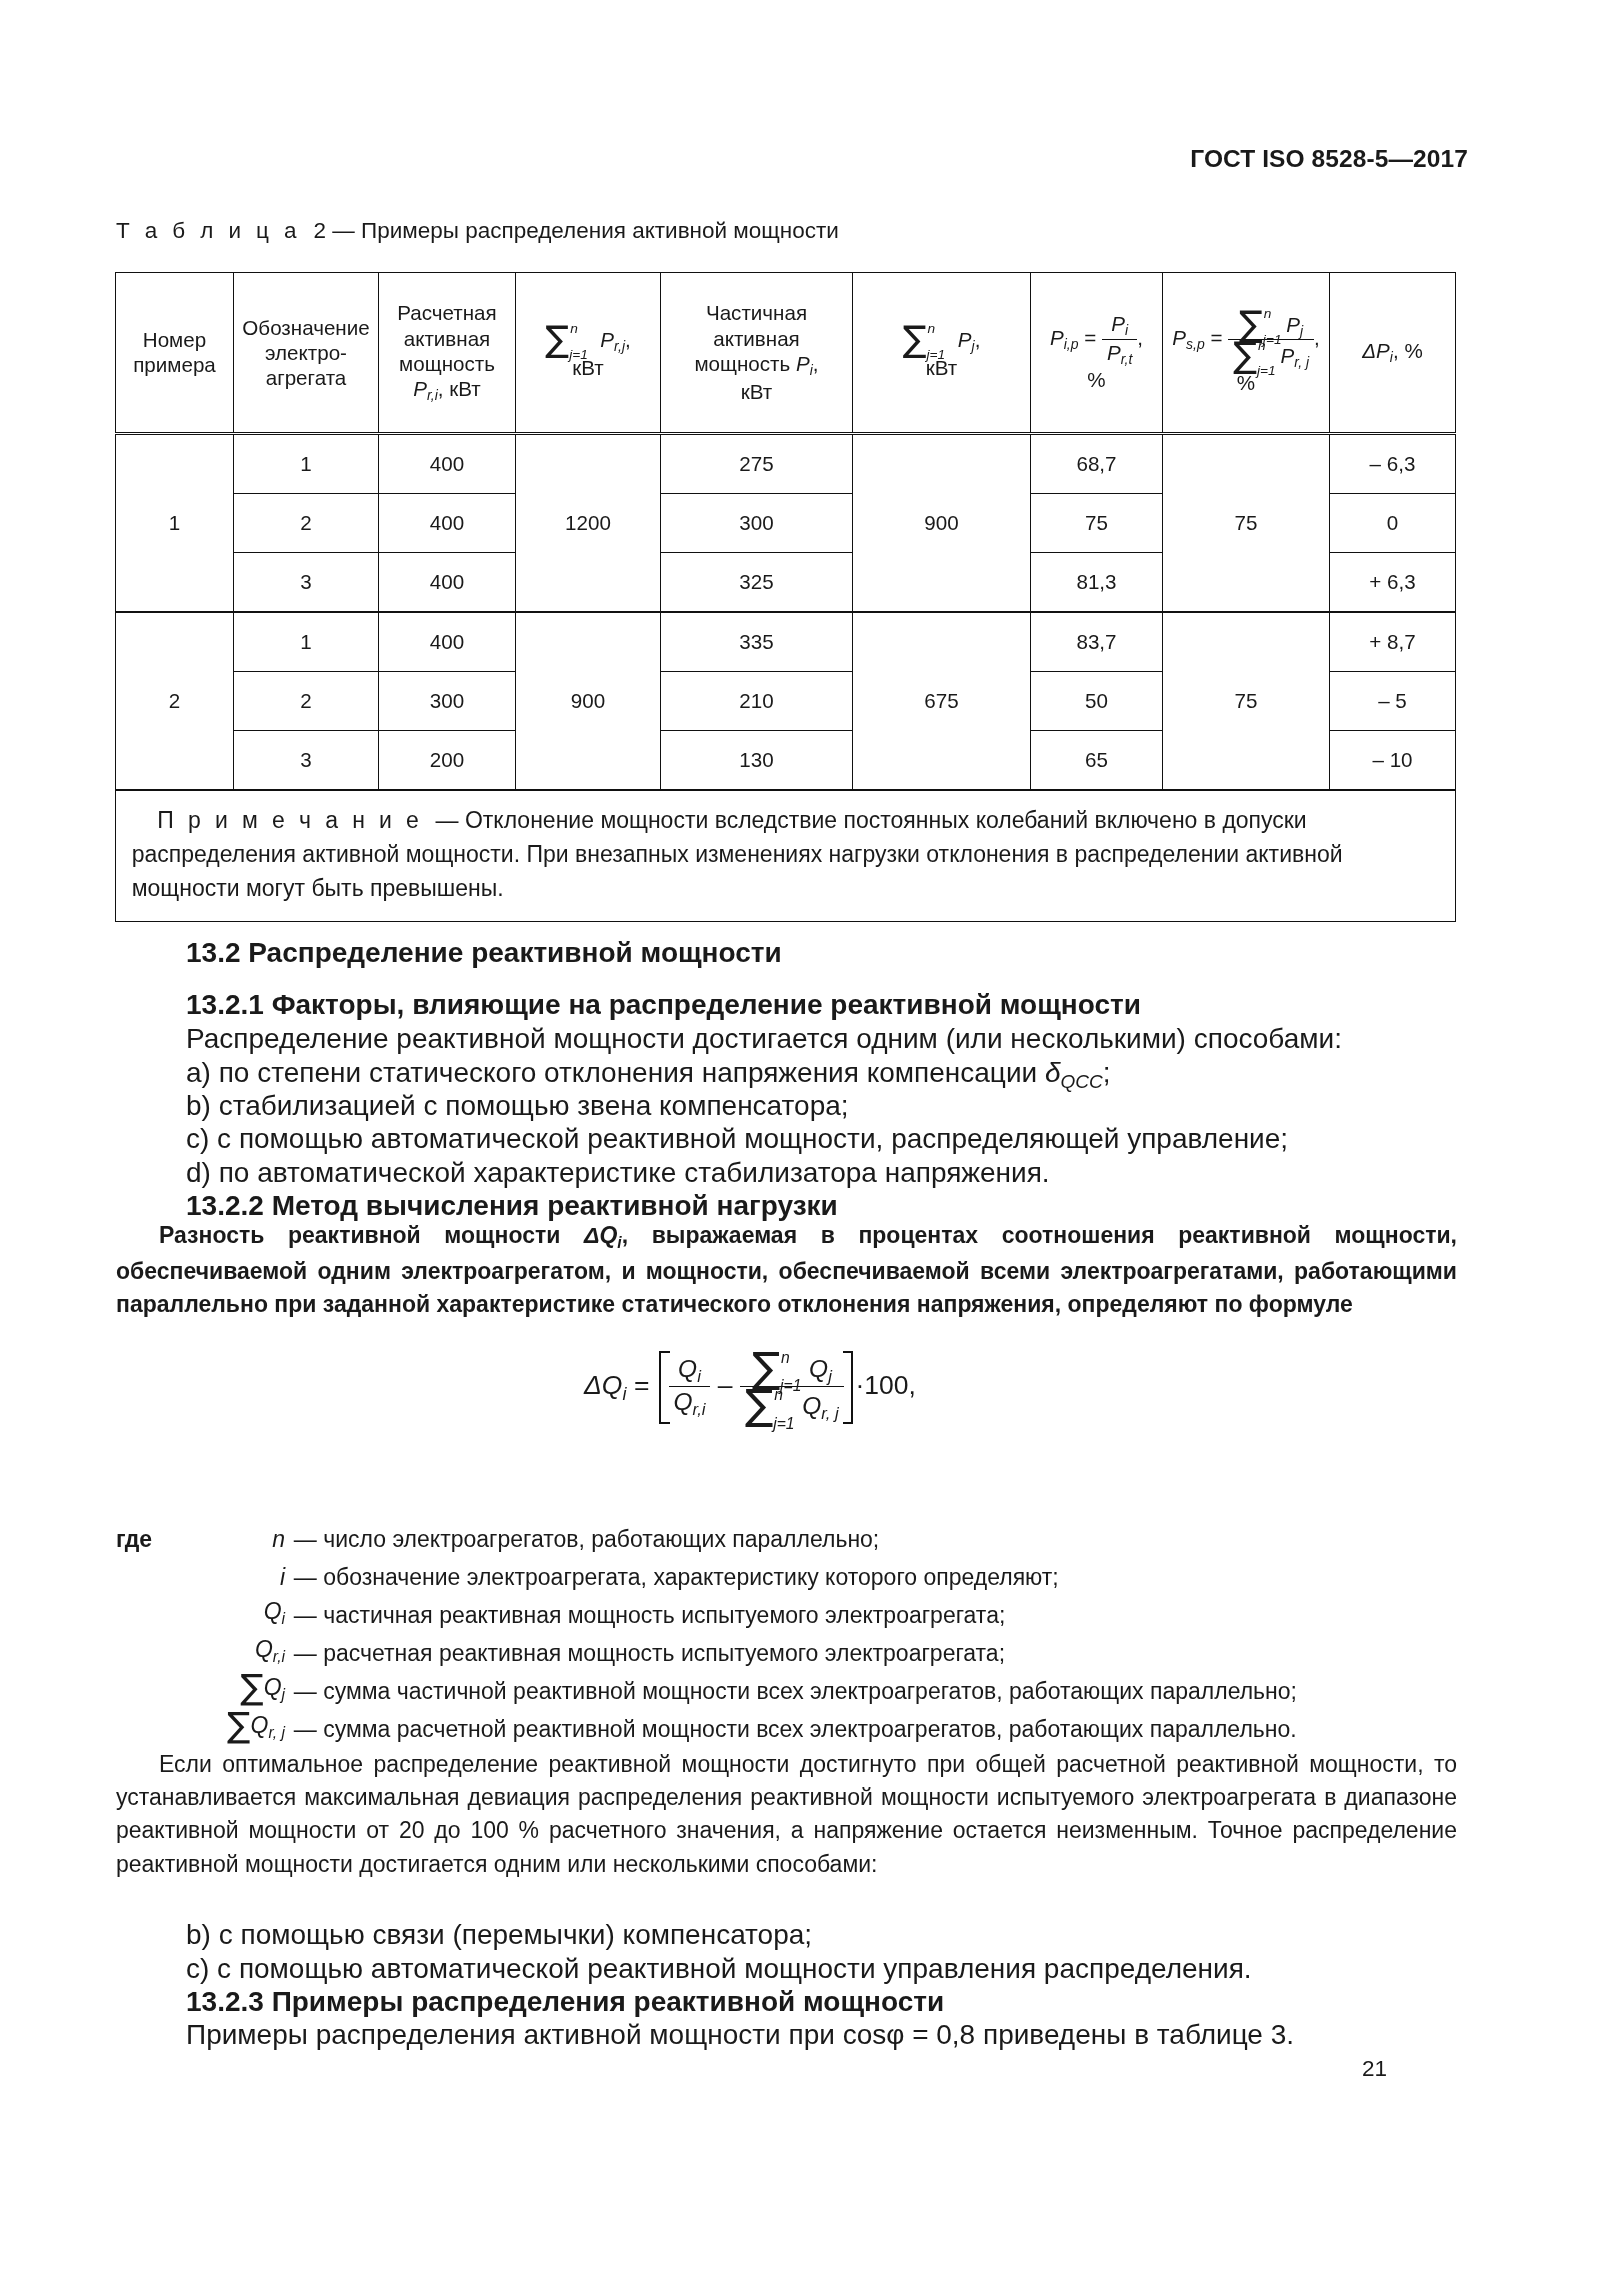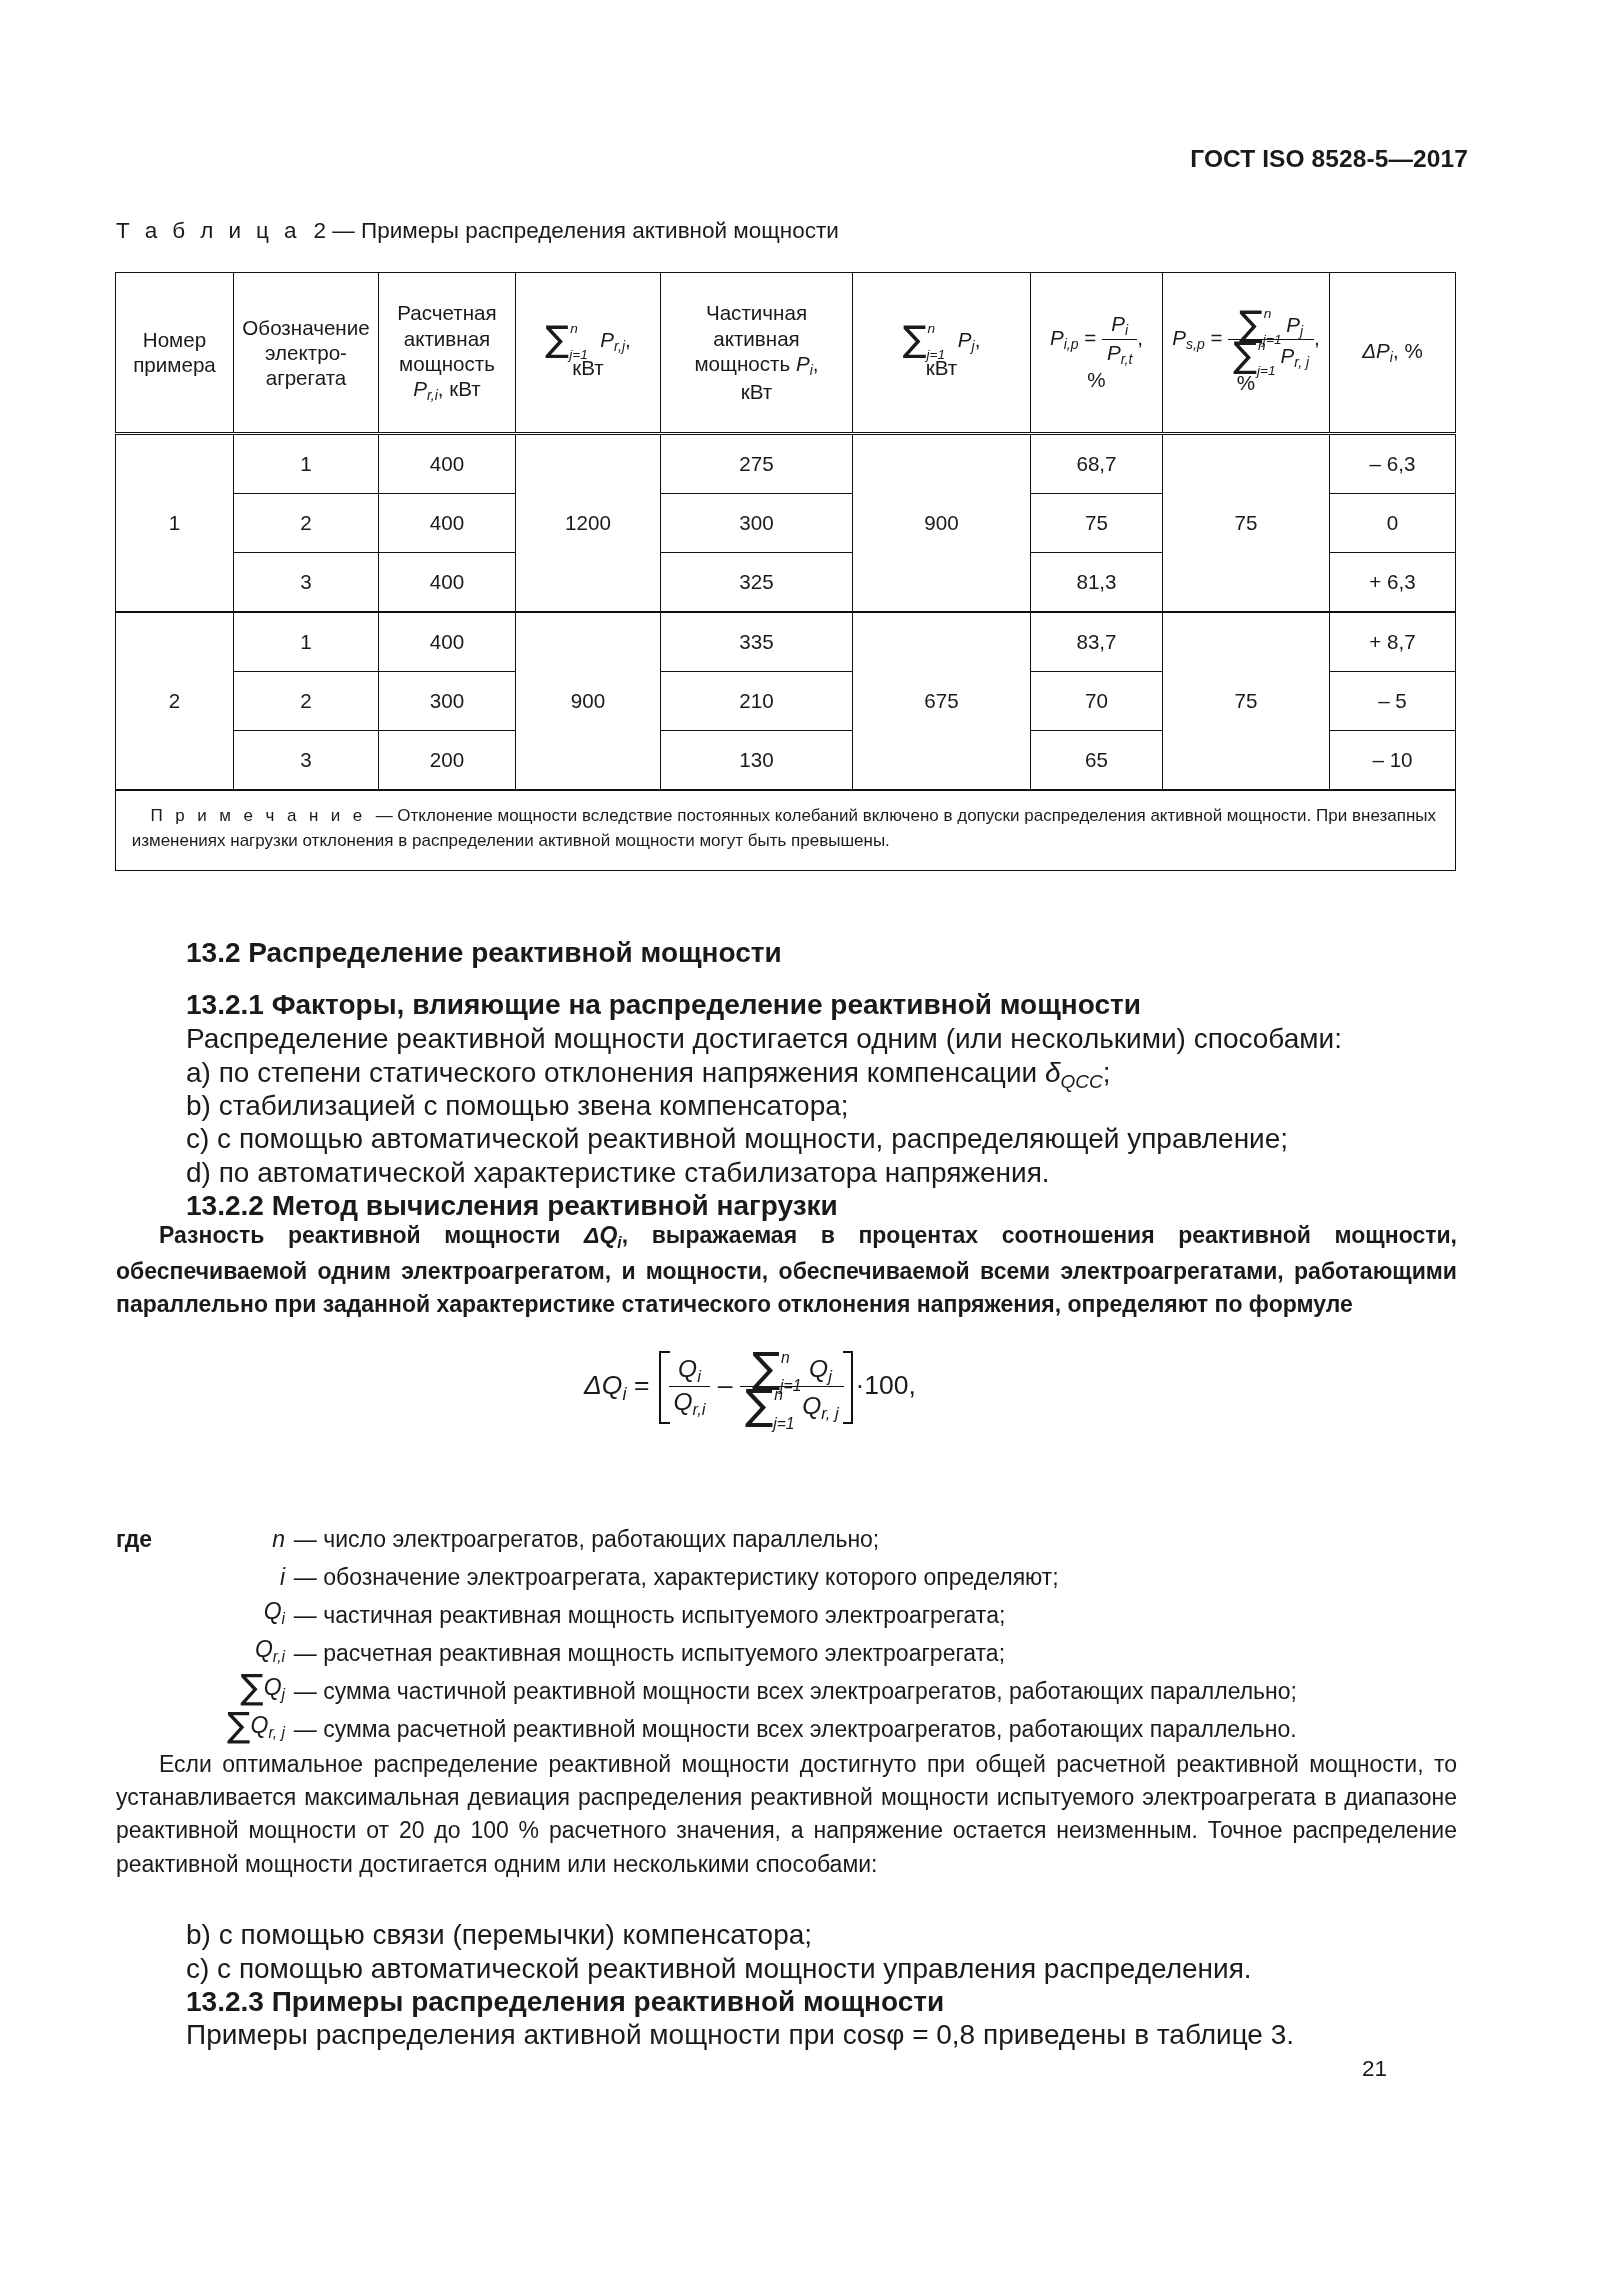--- a/index.html
+++ b/index.html
@@ -73,21 +73,21 @@
     padding: 5.9px 3.9px;
   }
   table.t2 tr.grp-start td {
     border-top: 2.9px solid #111;
   }
   table.t2 td.note-cell {
     border-top: 2.9px solid #111;
     text-align: left;
     padding: 13.7px 15.7px 15.7px 15.7px;
     line-height: 1.46;
-    font-size: 17px;
+    font-size: 23px;
   }
   table.t2 td.body-cell { height: 54px; }
 
   .note-lead {
     letter-spacing: 3.9px;
   }
 
   
   .c1 { width: 118px; }
   .c2 { width: 145px; }
@@ -374,21 +374,21 @@
       <td class="body-cell">335</td>
       <td class="body-cell" rowspan="3">675</td>
       <td class="body-cell">83,7</td>
       <td class="body-cell" rowspan="3">75</td>
       <td class="body-cell">+ 8,7</td>
     </tr>
     <tr>
       <td class="body-cell">2</td>
       <td class="body-cell">300</td>
       <td class="body-cell">210</td>
-      <td class="body-cell">70</td>
+      <td class="body-cell">50</td>
       <td class="body-cell">– 5</td>
     </tr>
     <tr>
       <td class="body-cell">3</td>
       <td class="body-cell">200</td>
       <td class="body-cell">130</td>
       <td class="body-cell">65</td>
       <td class="body-cell">– 10</td>
     </tr>
 

